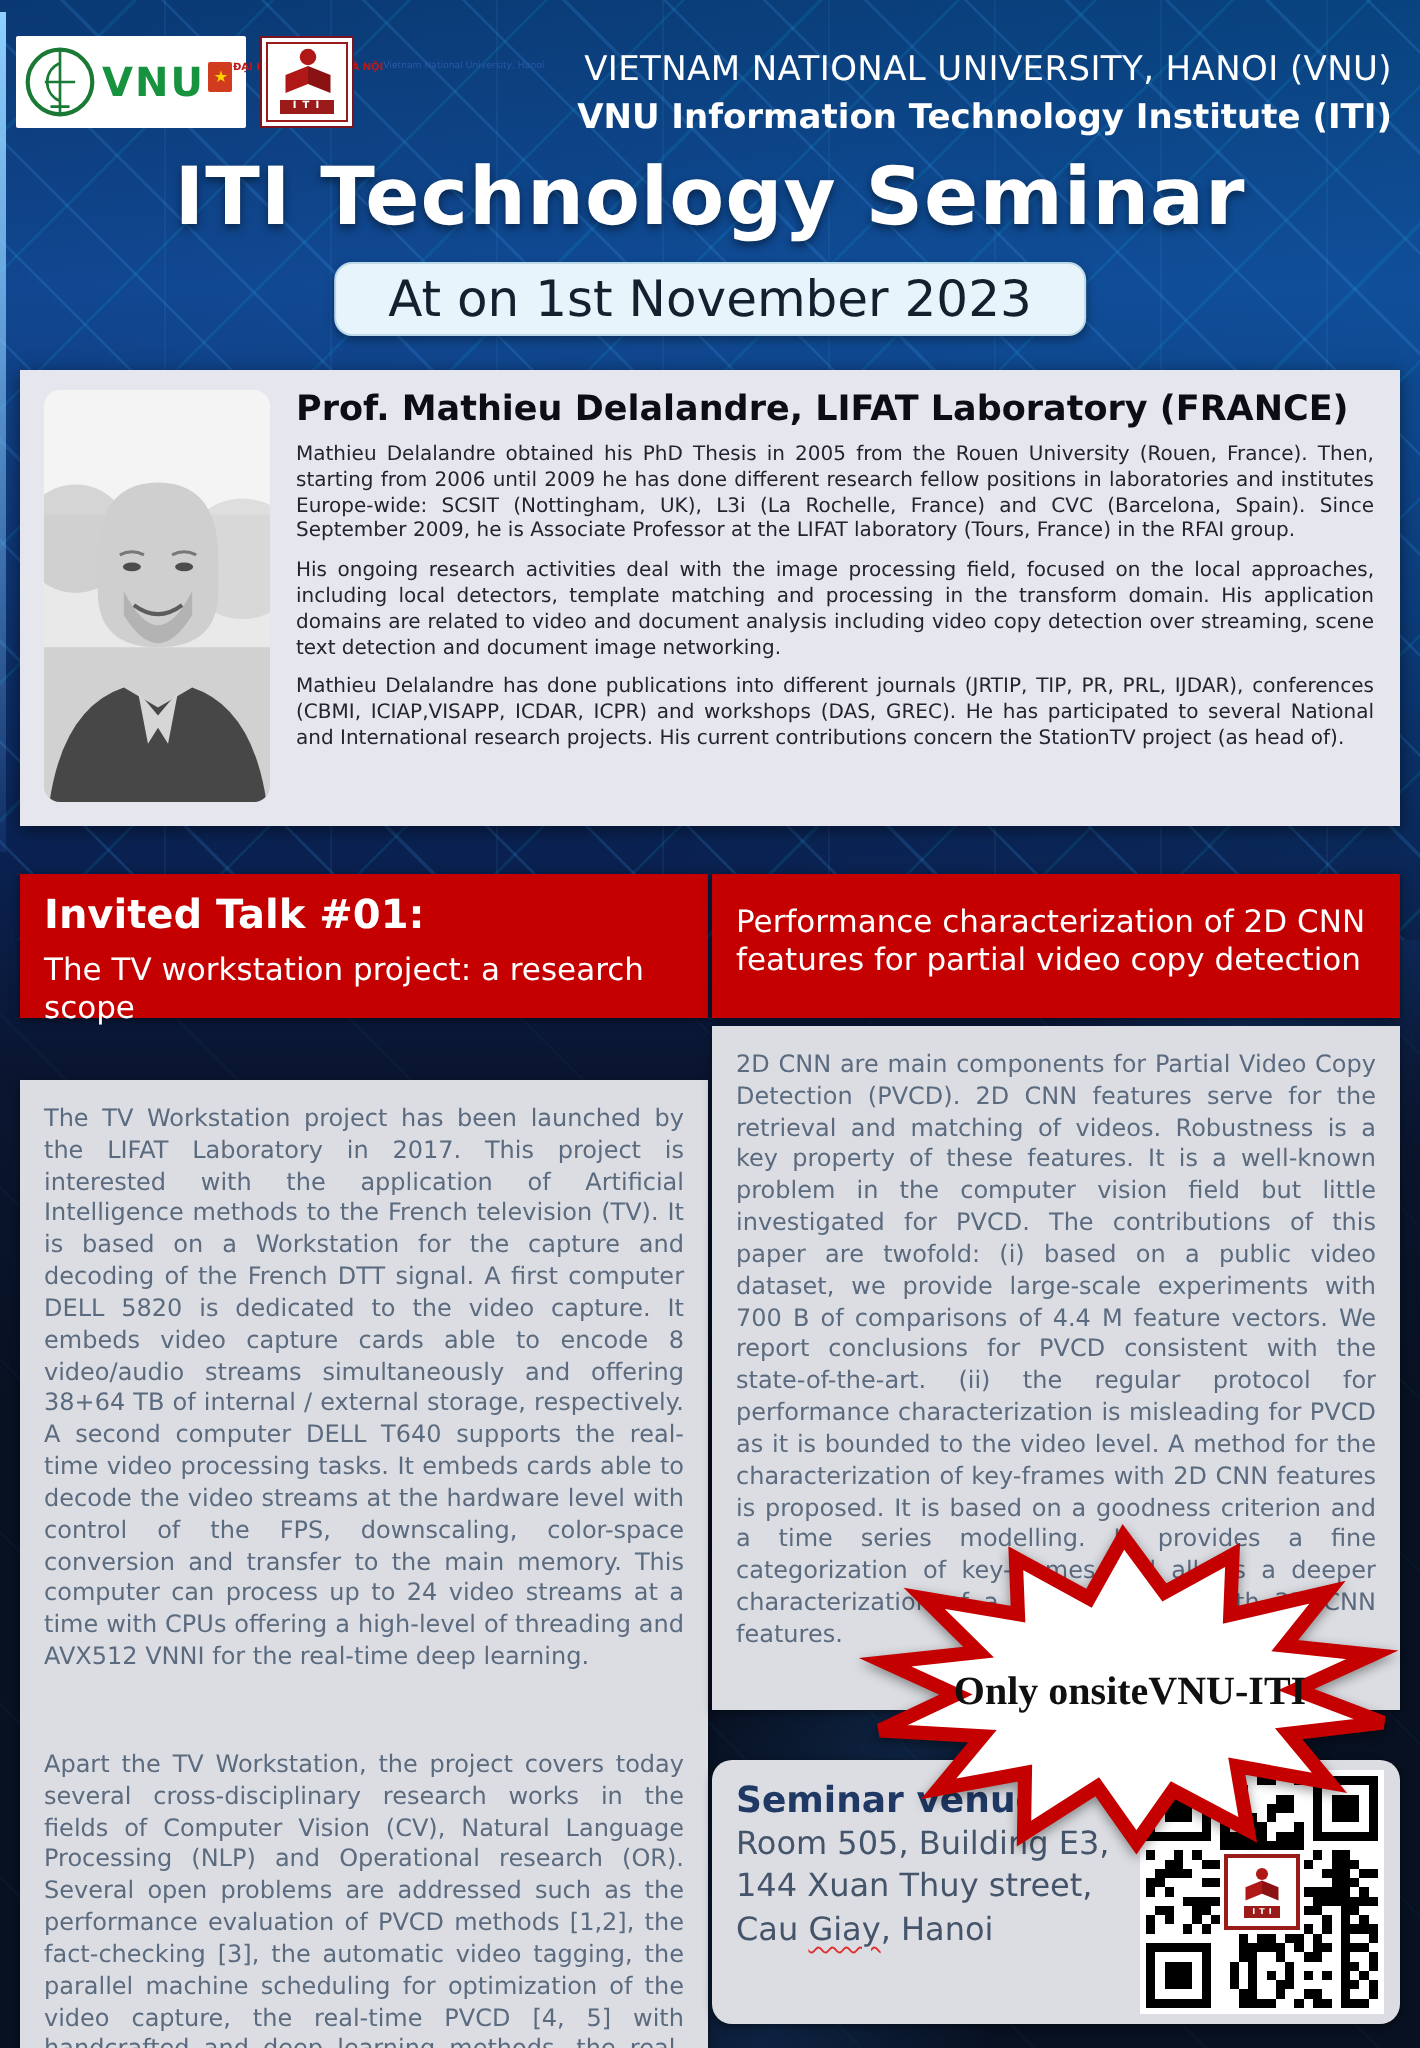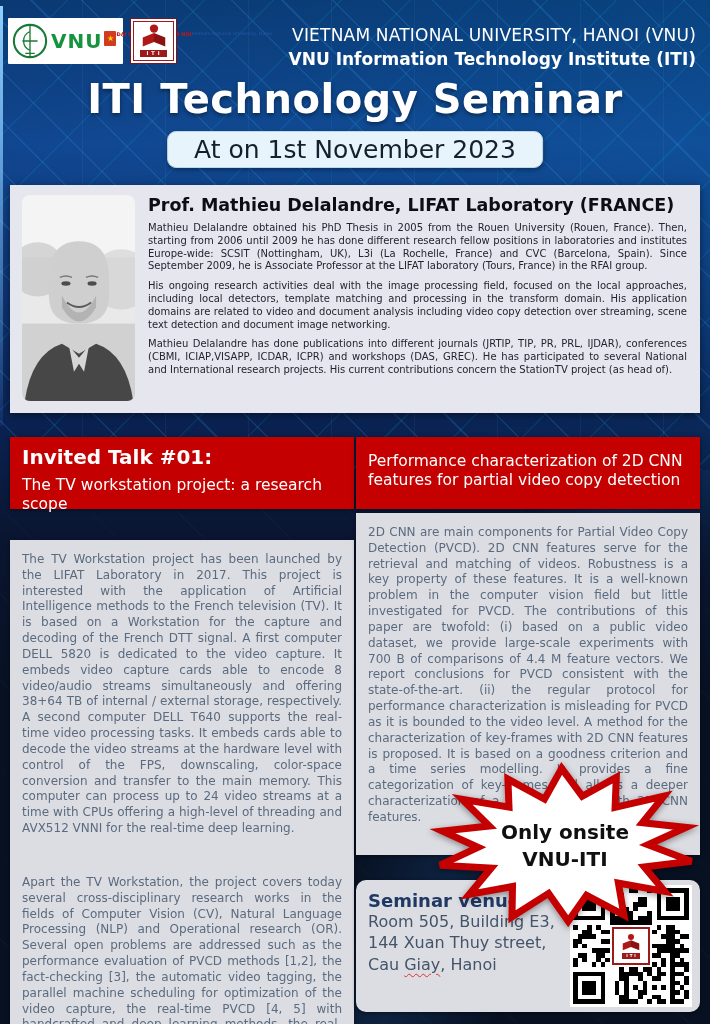--- a/index.html
+++ b/index.html
@@ -75,22 +75,22 @@
   .talk-body p{font-size:12px;line-height:1.32;color:#5b6b7f;text-align:justify;margin:0;}
   .talk-body p + p{margin-top:38px;}
   .t1h{left:10px;top:437px;}  .t1b{left:10px;top:540px;height:545px;}
   .t2h{left:356px;top:437px;} .t2b{left:356px;top:513px;height:342px;}
 
   
   .burst{position:absolute;left:425px;top:760px;width:280px;height:172px;}
   .burst svg{position:absolute;left:0;top:0;width:100%;height:100%;overflow:visible;
     filter:drop-shadow(0 2px 3px rgba(0,0,0,.4));}
   .burst-text{position:absolute;left:0;top:0;width:100%;height:100%;display:flex;
-    flex-direction:column;align-items:center;justify-content:center;color:#101010;
-    font-weight:bold;font-size:20px;line-height:1.35;text-align:center;}
+    flex-direction:row;align-items:center;justify-content:center;color:#101010;
+    font-weight:bold;font-size:20px;line-height:1.35;text-align:center;font-family:Liberation Serif, serif;}
 
   
   .venue-box{position:absolute;left:356px;top:880px;width:344px;height:132px;background:#dcdde2;
     border-radius:10px;box-sizing:border-box;padding:10px 12px;box-shadow:0 1px 4px rgba(0,0,0,.45);}
   .venue-heading{font-size:18px;font-weight:bold;color:#1f3864;}
   .venue-line{font-size:16px;color:#44546a;line-height:1.33;}
   .squiggle{text-decoration:underline;text-decoration-style:wavy;text-decoration-color:#e03030;
     text-decoration-thickness:1px;text-underline-offset:3px;}
   .qr{position:absolute;right:8px;top:5px;width:122px;height:122px;background:#fff;padding:3px;
     box-sizing:border-box;}

